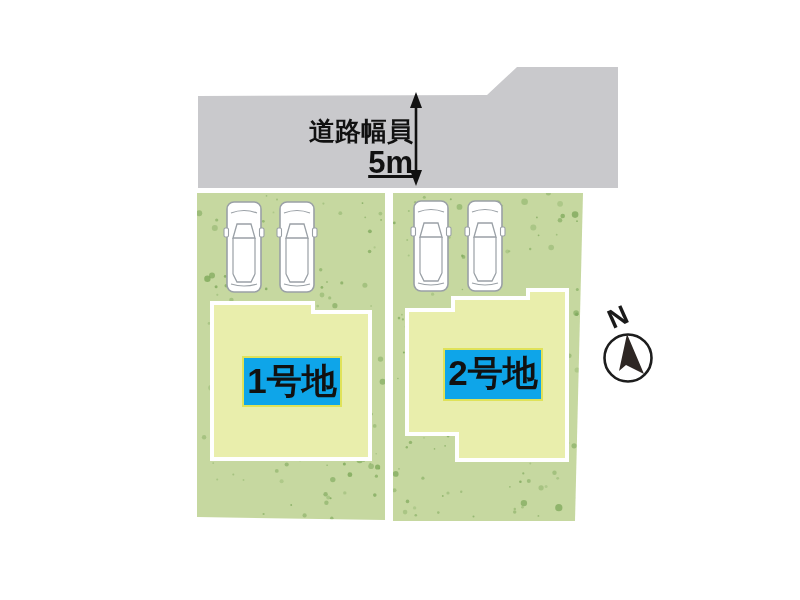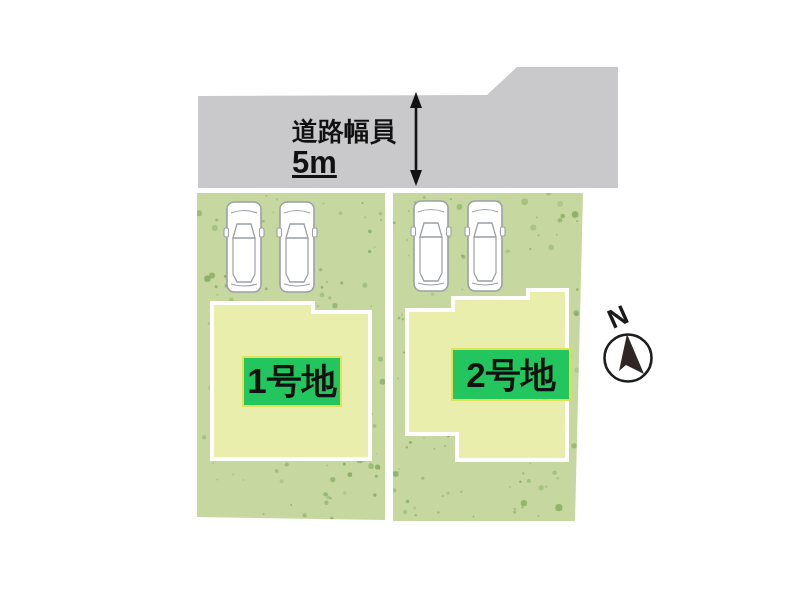--- a/index.html
+++ b/index.html
@@ -3,33 +3,33 @@
 <meta charset="utf-8">
 <style>
   html,body{margin:0;padding:0;background:#ffffff;}
   #stage{
     position:relative;width:800px;height:600px;background:#ffffff;overflow:hidden;
     font-family:"Liberation Sans","DejaVu Sans",sans-serif;
   }
   #plan-svg{position:absolute;left:0;top:0;}
   .overlay{position:absolute;color:var(--c-text,#111);}
   #road-label{
-    left:292px;top:117px;width:128px;text-align:left;line-height:1.12;
+    left:285px;top:117px;width:128px;text-align:right;line-height:1.12;
     font-weight:bold;color:var(--c-text);
   }
   #road-label .l1{font-size:26px;letter-spacing:0px;}
   #road-label .l2{font-size:31px;text-decoration:underline;}
   .lot-label-box{
-    position:absolute;background:#22c55e;border:2px solid var(--c-label_box_border,#dfe259);
-    display:flex;align-items:flex-end;justify-content:center;
+    position:absolute;background:#0ea5e9;border:2px solid var(--c-label_box_border,#dfe259);
+    display:flex;align-items:flex-start;justify-content:center;
     font-weight:bold;font-size:35px;color:var(--c-text);white-space:nowrap;
     box-sizing:border-box;
   }
   #lot1-label-box{left:242px;top:356px;width:100px;height:51px;}
-  #lot2-label-box{left:443px;top:348px;width:120px;height:53px;margin-left:8px;}
+  #lot2-label-box{left:443px;top:348px;width:100px;height:53px;}
   #compass-n{
     left:599px;top:300px;width:38px;height:34px;
     display:flex;align-items:center;justify-content:center;
     font-weight:bold;font-size:27px;transform:rotate(-24deg);color:#1a1a1a;
   }
 </style>
 </head>
 <body>
 
 <div id="stage">

